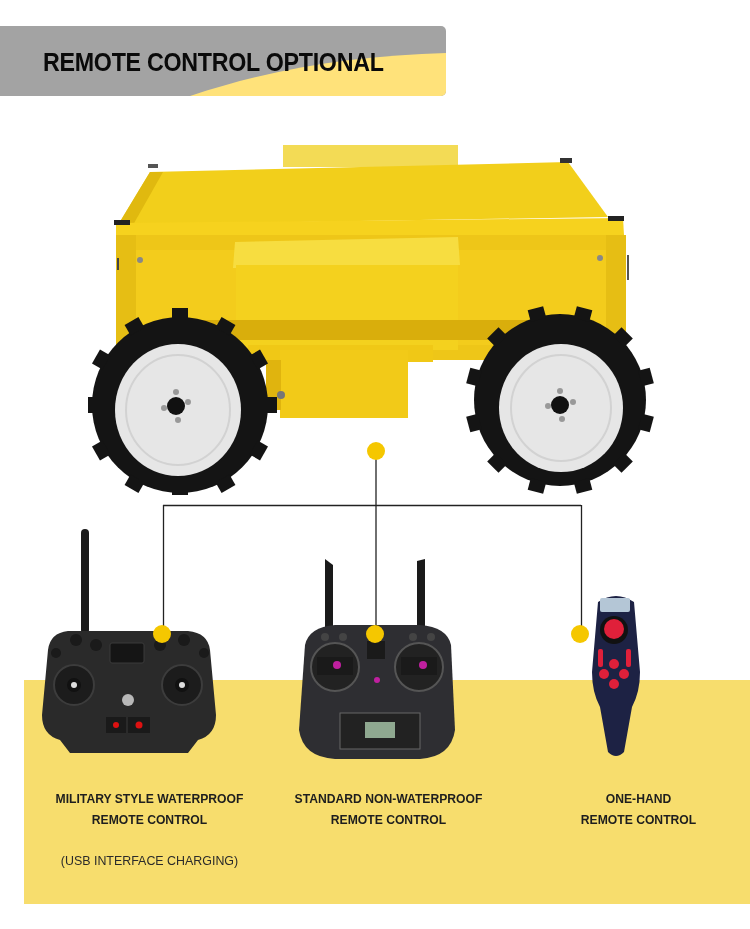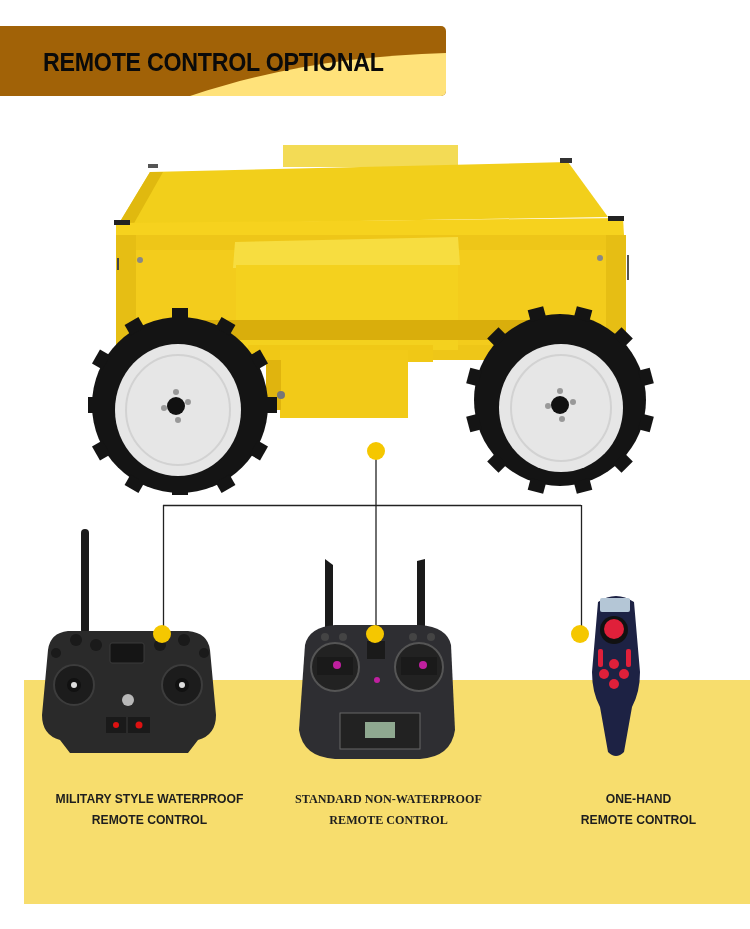--- a/index.html
+++ b/index.html
@@ -1,21 +1,21 @@
 <!DOCTYPE html>
 <html><head>
   <meta charset="utf-8">
   <style>
     * { box-sizing: border-box; margin: 0; padding: 0; }
     html, body { width: 750px; height: 929px; background: #ffffff; overflow: hidden; }
     body { position: relative; font-family: "Liberation Sans", sans-serif; }
 
     .banner {
       position: absolute; left: 0; top: 26px; width: 446px; height: 70px;
-      background: #a16207; border-radius: 0 5px 5px 0; overflow: hidden; text-align: right;
+      background: #a3a3a3; border-radius: 0 5px 5px 0; overflow: hidden; text-align: right;
     }
     .banner svg.wedge { position: absolute; left: 0; top: 0; }
     .banner-title {
       position: absolute; left: 43px; top: 22px;
       font-size: 25px; font-weight: bold; color: #0a0a0a; letter-spacing: -0.3px;
       white-space: nowrap; transform: scaleX(0.93); transform-origin: left center;
     }
 
     .robot { position: absolute; left: 88px; top: 140px; width: 570px; height: 355px; }
 
@@ -130,24 +130,27 @@
     <circle cx="485" cy="262" r="3" fill="#999"></circle>
     <circle cx="460" cy="266" r="3" fill="#999"></circle>
     <circle cx="474" cy="279" r="3" fill="#999"></circle>
   </g>
 </svg>
 
 <div class="card" style="left:24px;">
   <div class="card-text">
     <span class="card-title">MILITARY STYLE WATERPROOF</span>
     <span class="card-title">REMOTE CONTROL</span>
+    <div class="card-sub-wrap" style="margin-top:20px;">
+      <span class="card-sub">(USB INTERFACE CHARGING)</span>
+    </div>
   </div>
 </div>
 
-<div class="card" style="left:263px;font-family:Liberation Serif, serif;">
+<div class="card" style="left:263px;">
   <div class="card-text">
     <span class="card-title">STANDARD NON-WATERPROOF</span>
     <span class="card-title">REMOTE CONTROL</span>
   </div>
 </div>
 
 <div class="card" style="left:513px;">
   <div class="card-text">
     <span class="card-title">ONE-HAND</span>
     <span class="card-title">REMOTE CONTROL</span>

